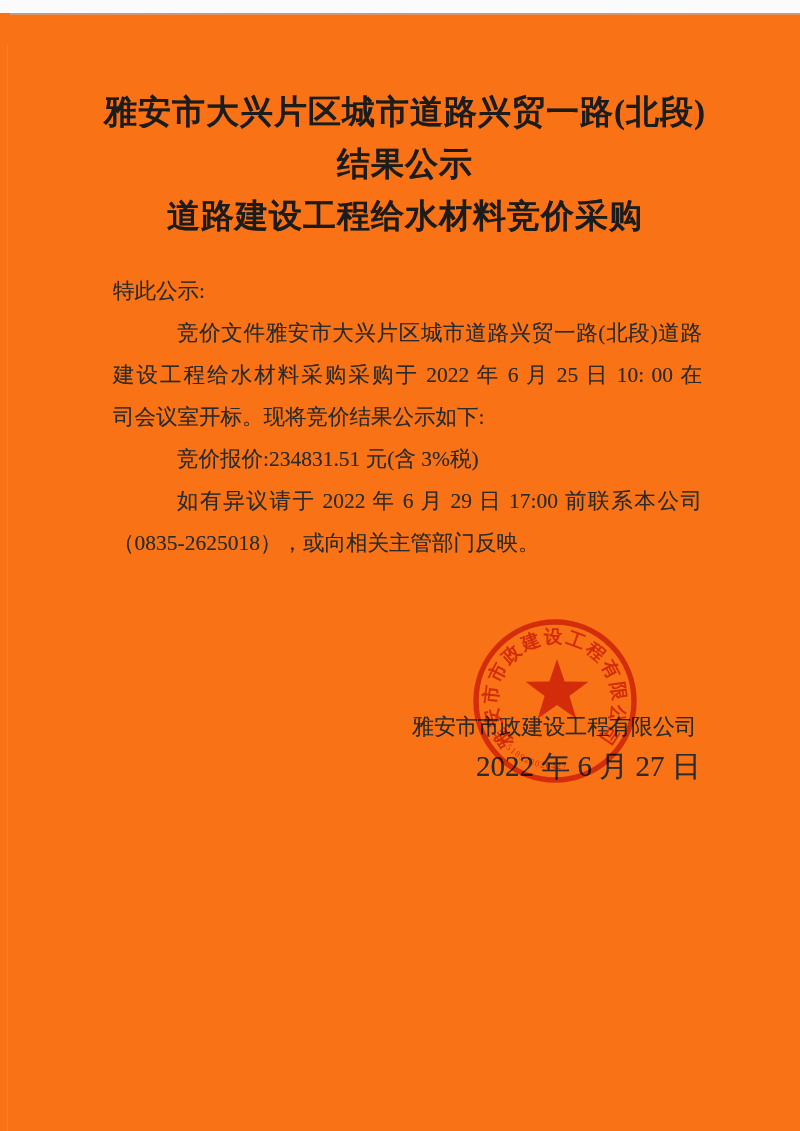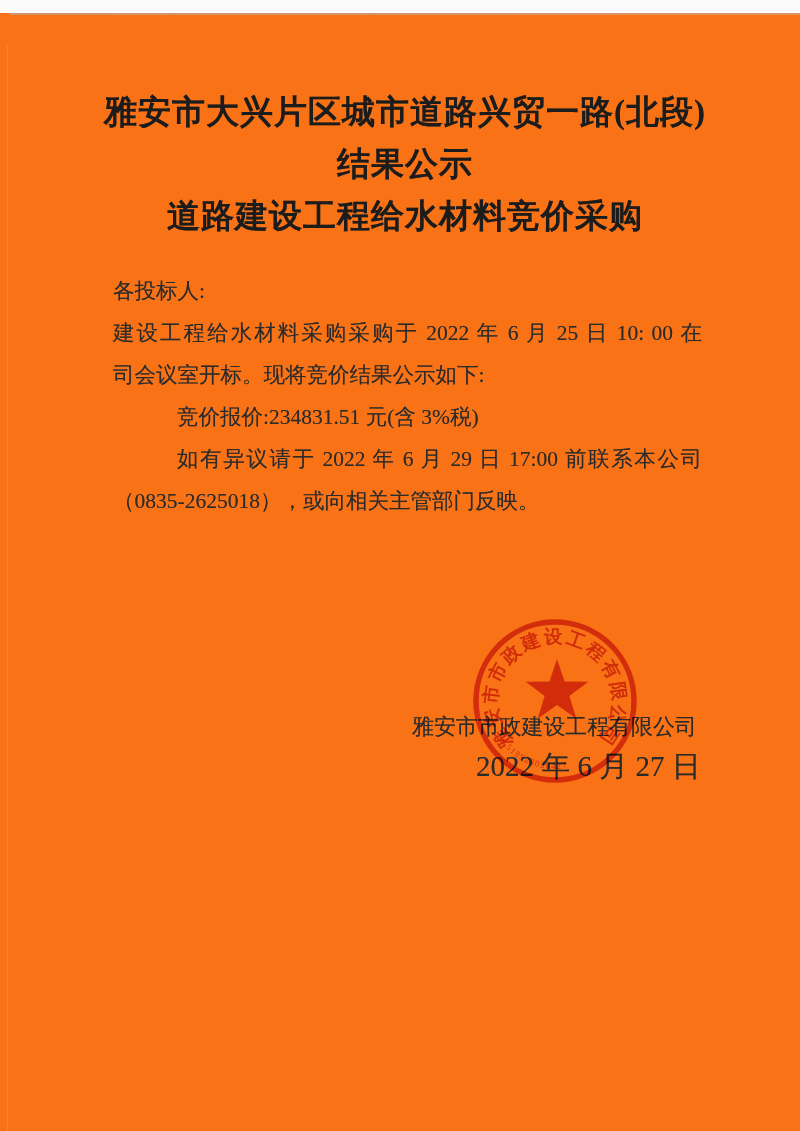--- a/index.html
+++ b/index.html
@@ -41,21 +41,22 @@
   <div class="scan-topline"></div>
   <div class="scan-leftline"></div>
 
   <div class="title">
     <div>雅安市大兴片区城市道路兴贸一路(北段)</div>
     <div>结果公示</div>
     <div>道路建设工程给水材料竞价采购</div>
   </div>
 
   <div class="bodyblock">
-    <div class="line">各投标人:</div>
+    <div class="line">特此公示:</div>
+    <div class="line ind j">竞价文件雅安市大兴片区城市道路兴贸一路(北段)道路</div>
     <div class="line j">建设工程给水材料采购采购于 2022 年 6 月 25 日 10: 00 在</div>
     <div class="line">司会议室开标。现将竞价结果公示如下:</div>
     <div class="line ind">竞价报价:234831.51 元(含 3%税)</div>
     <div class="line ind j">如有异议请于 2022 年 6 月 29 日 17:00 前联系本公司</div>
     <div class="line">（0835-2625018），或向相关主管部门反映。</div>
   </div>
 
   <div class="sig-company">雅安市市政建设工程有限公司</div>
   <div class="sig-date">2022 年 6 月 27 日</div>
 

